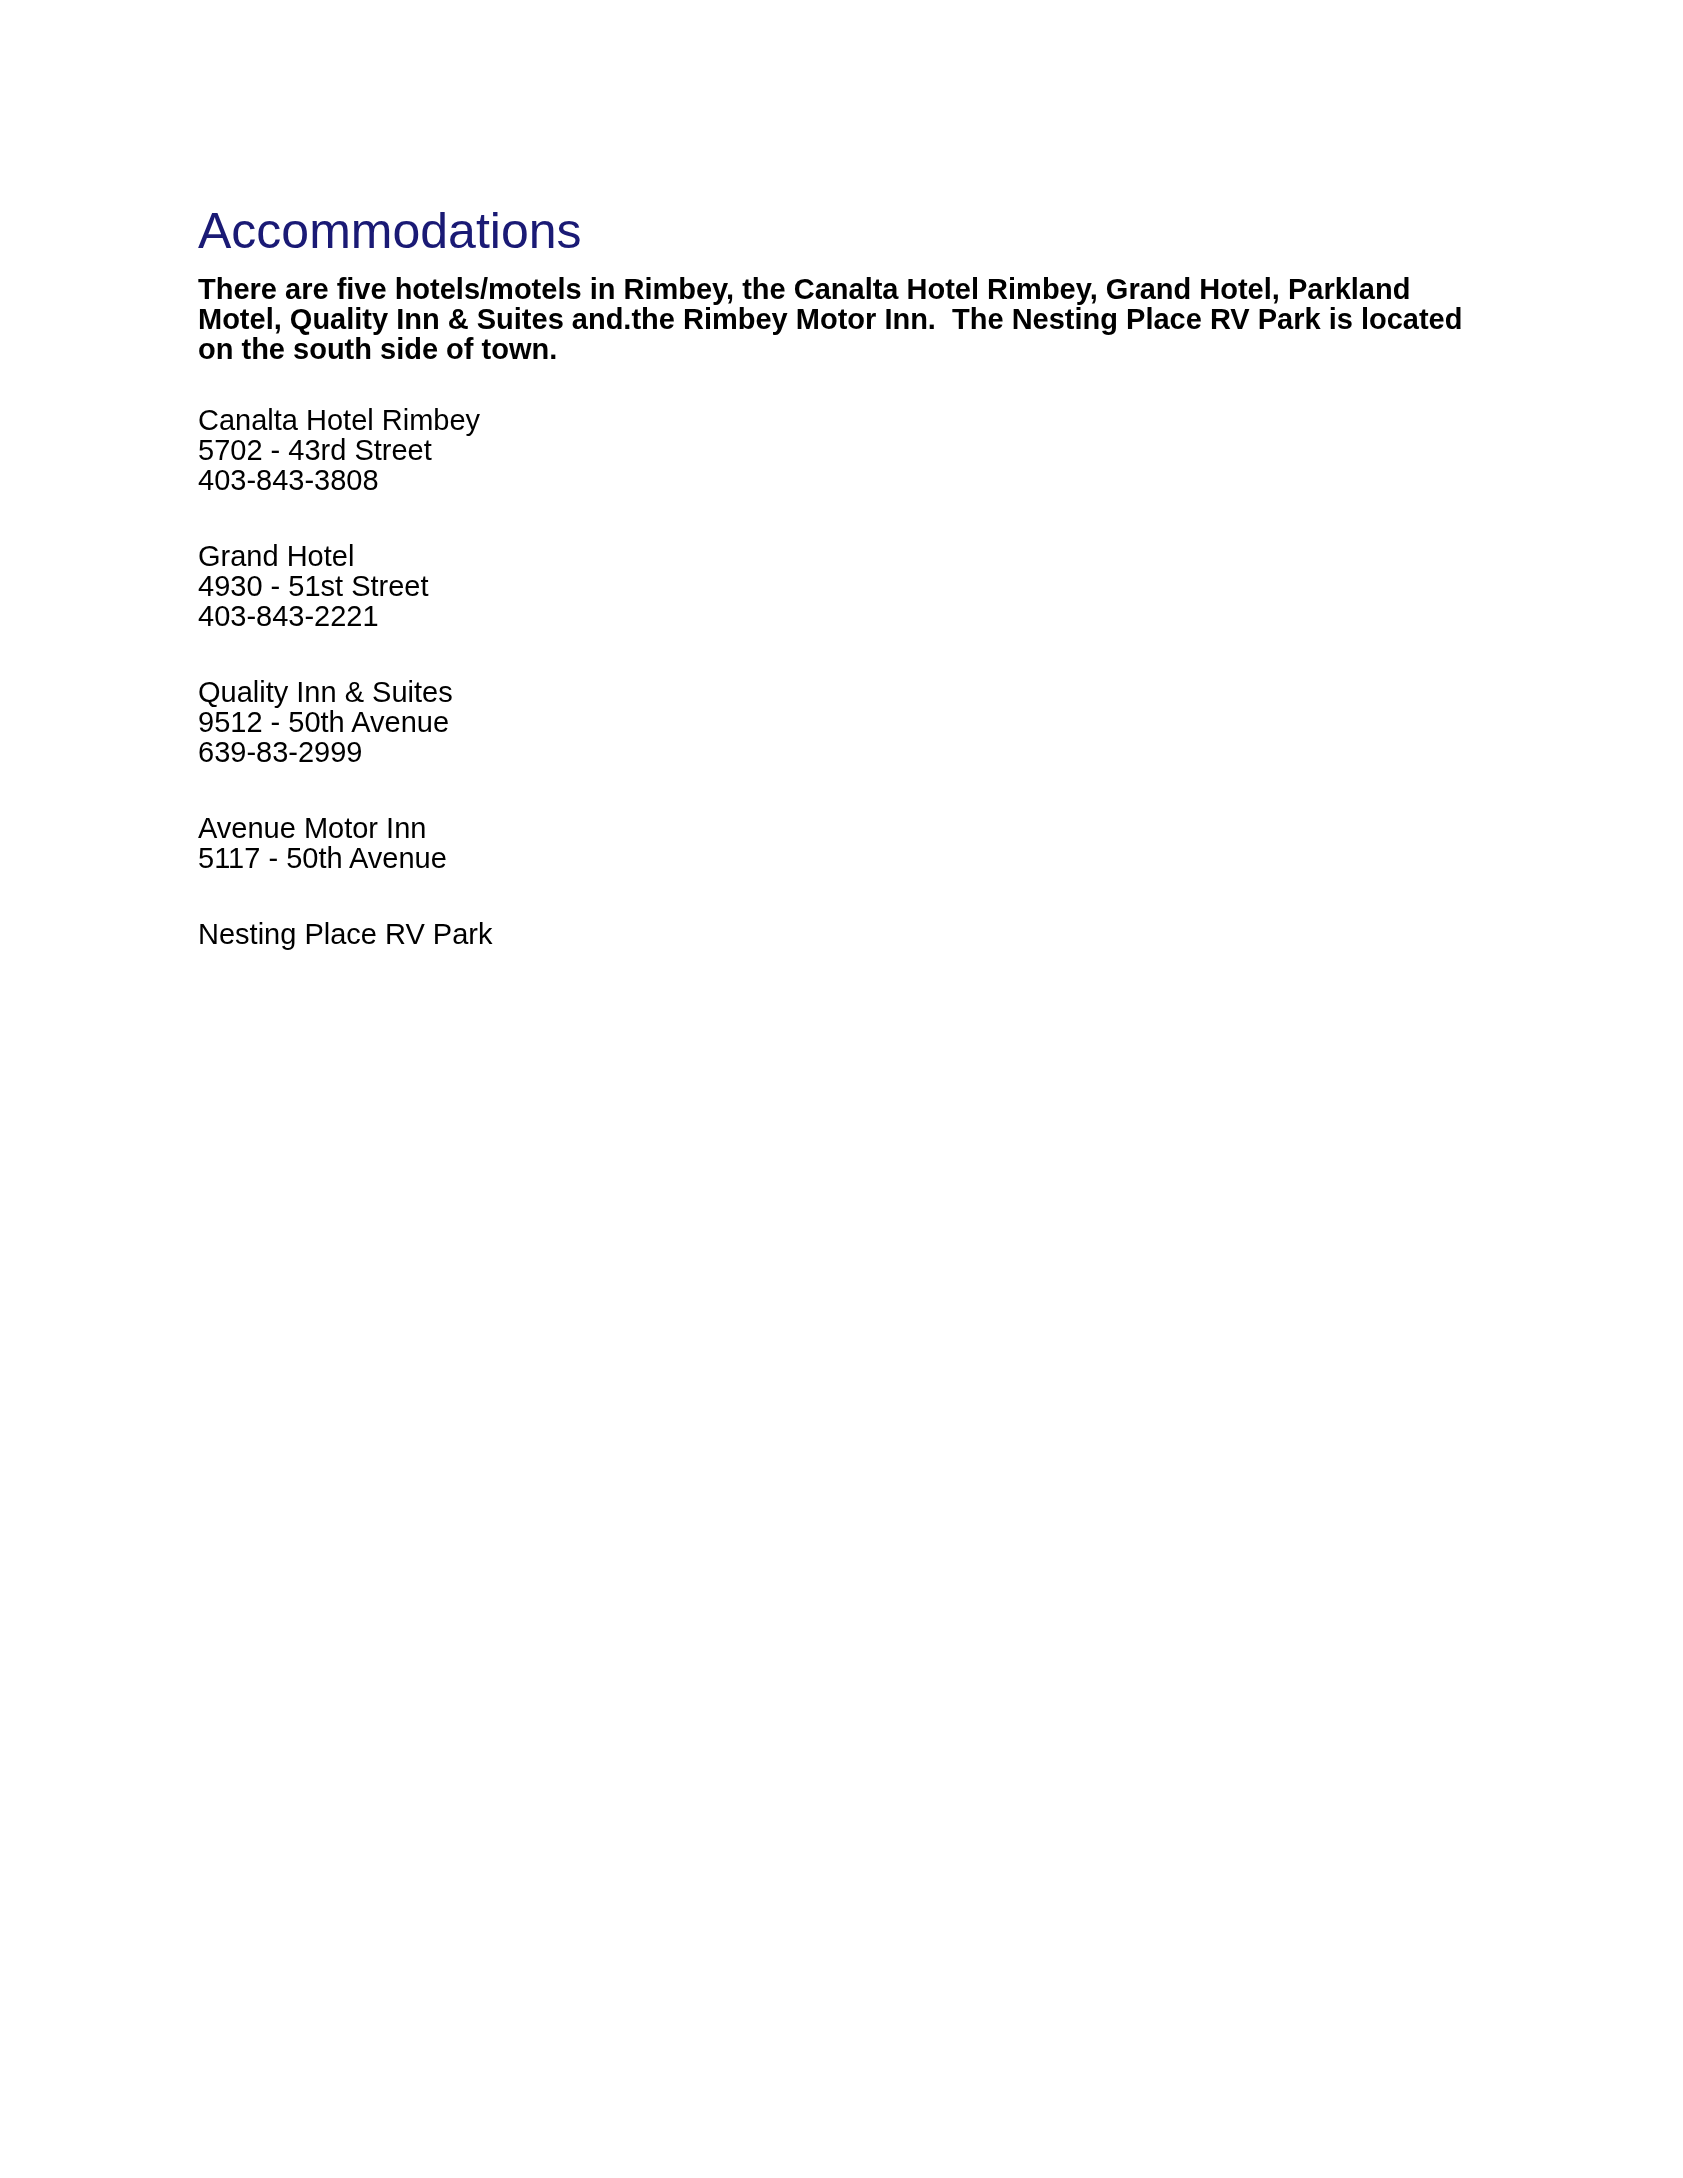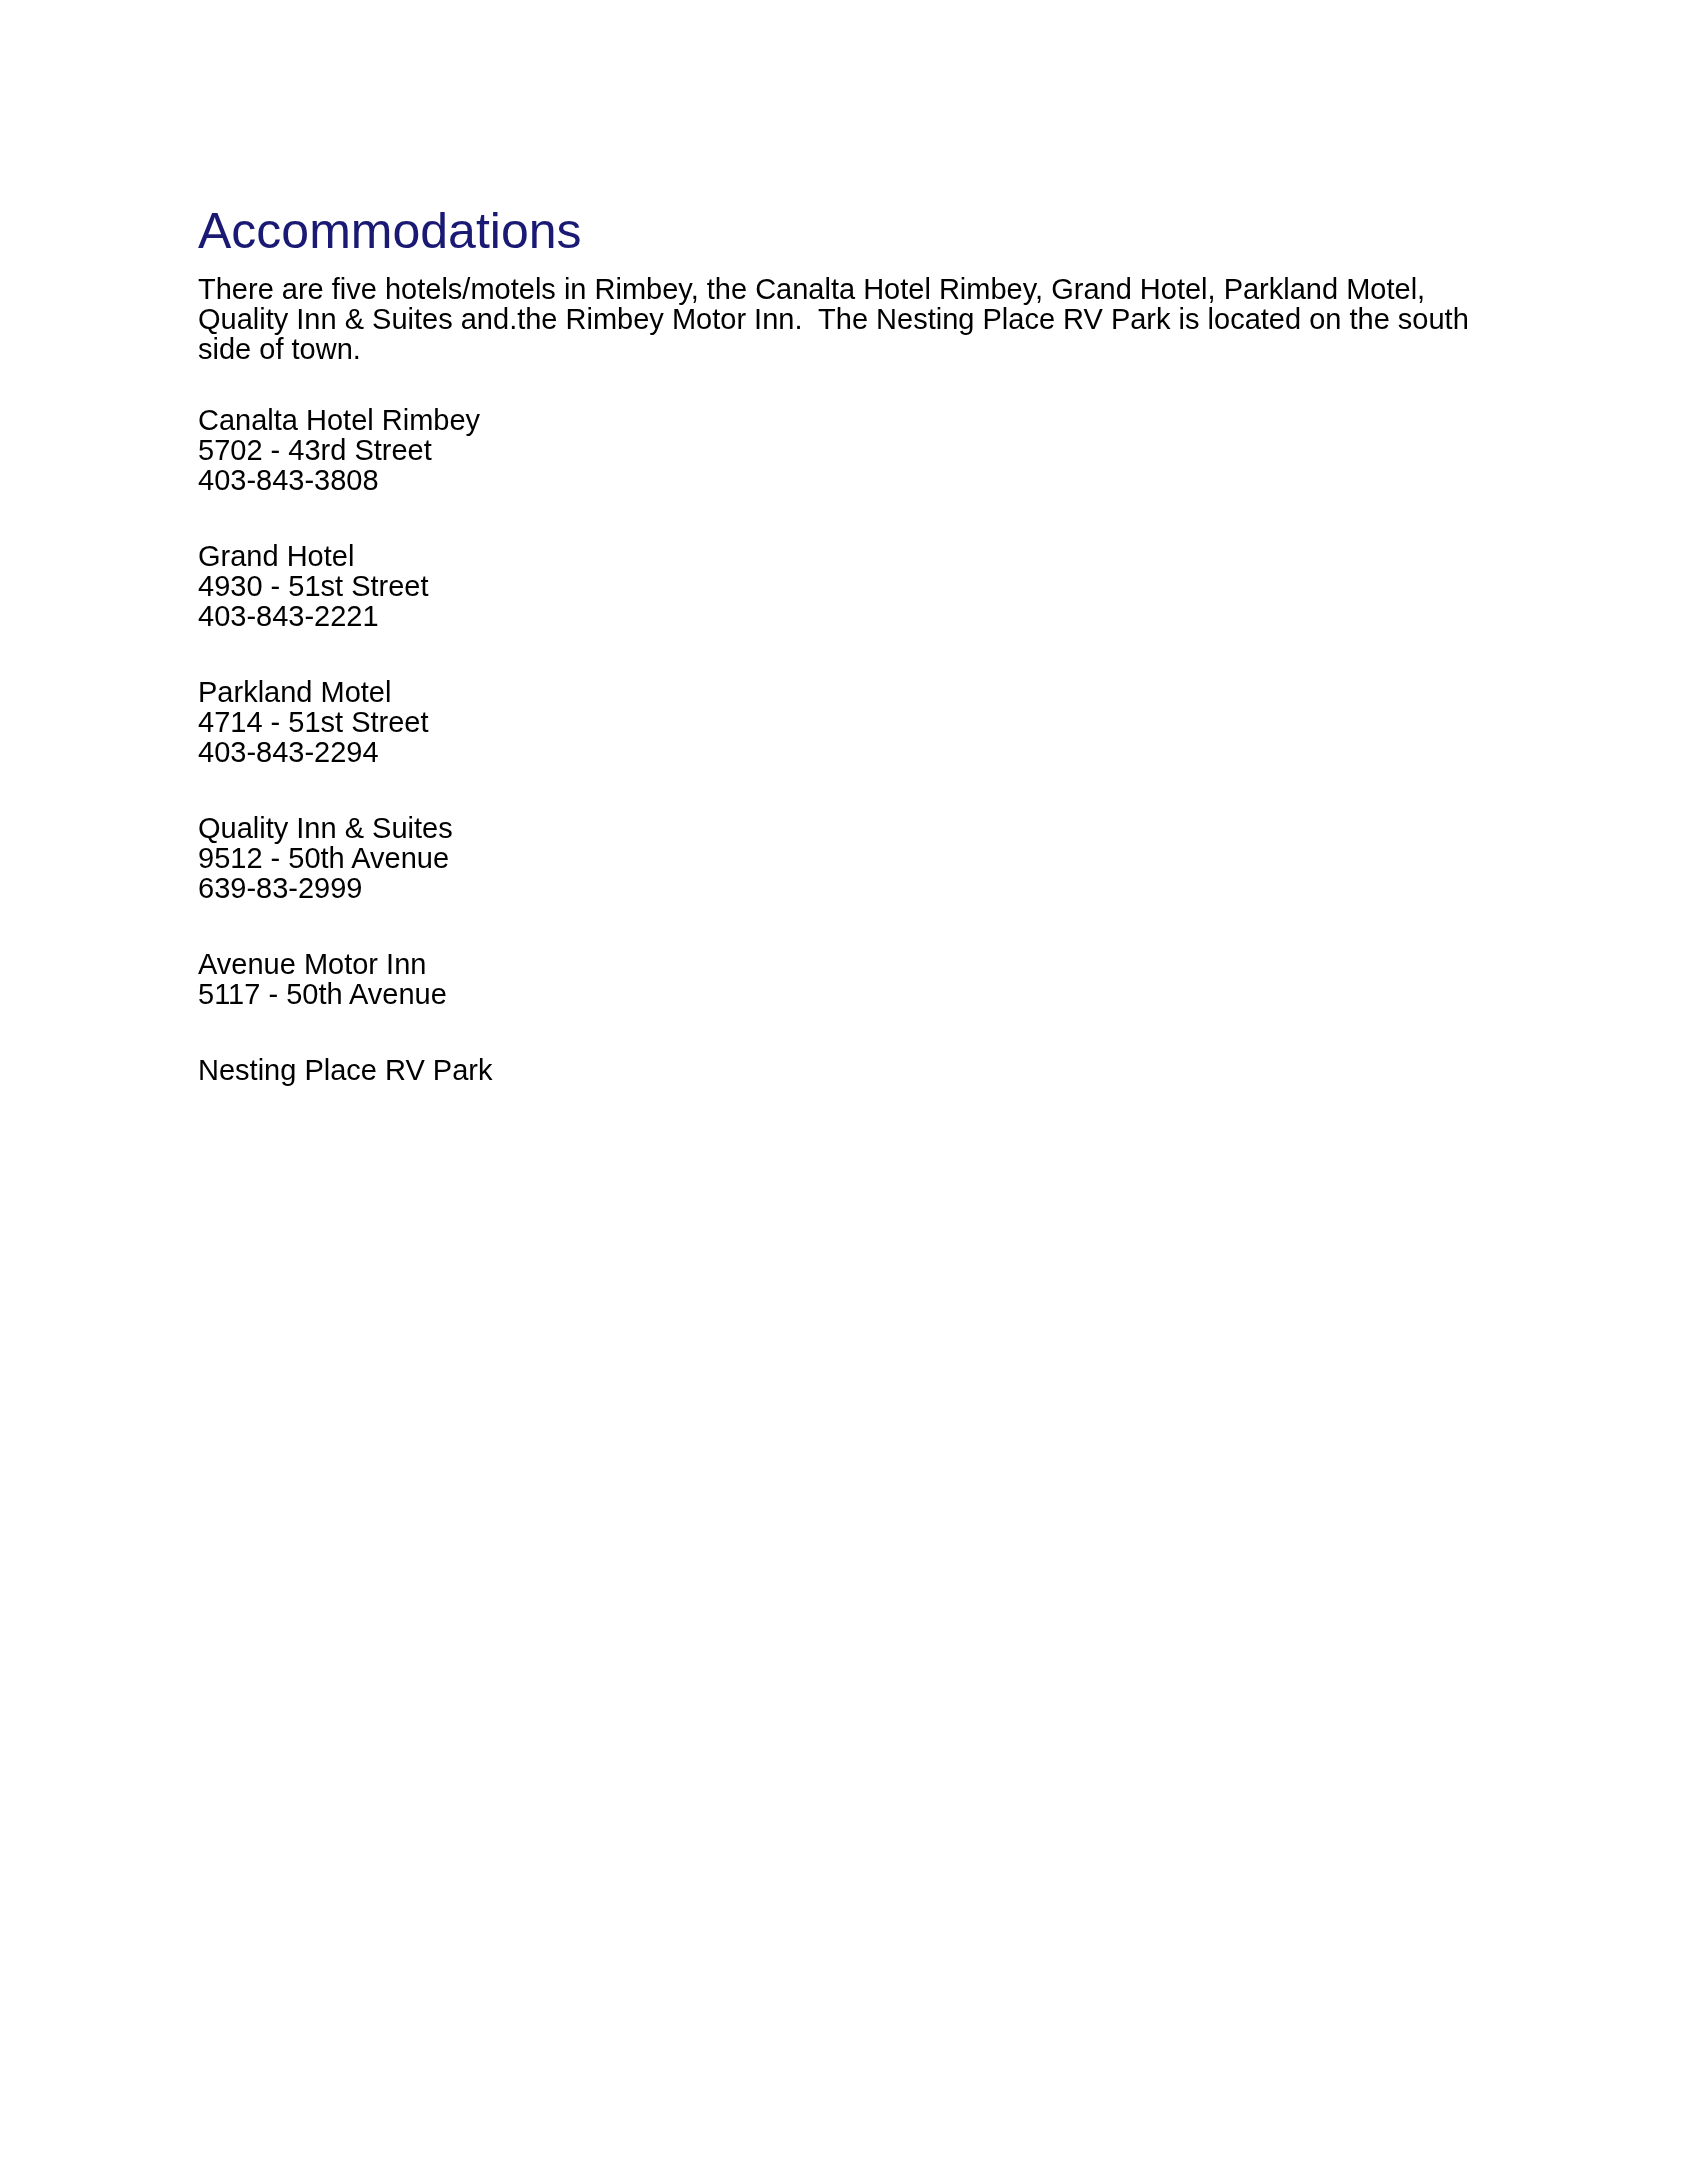--- a/index.html
+++ b/index.html
@@ -28,20 +28,21 @@
     font-weight: normal;
     color: #1a1a75;
     letter-spacing: 0px;
   }
   .intro {
     margin: 0 0 41px 0;
     max-width: 1307px;
     font-size: 29px;
     line-height: 30px;
     white-space: pre-wrap;
+    font-weight: bold;
   }
   .listing {
     margin: 0 0 46px 0;
     font-size: 29px;
     line-height: 30px;
   }
   .listing .name {
     font-weight: normal;
   }
   .listing .addr:empty {
@@ -62,25 +63,20 @@
     <div class="addr">5702 - 43rd Street</div>
     <div class="phone">403-843-3808</div>
   </div>
 
   <div class="listing">
     <div class="name">Grand Hotel</div>
     <div class="addr">4930 - 51st Street</div>
     <div class="phone">403-843-2221</div>
   </div>
 
-  <div class="listing">
-    <div class="name">Parkland Motel</div>
-    <div class="addr">4714 - 51st Street</div>
-    <div class="phone">403-843-2294</div>
-  </div>
 
   <div class="listing">
     <div class="name">Quality Inn &amp; Suites</div>
     <div class="addr">9512 - 50th Avenue</div>
     <div class="phone">639-83-2999</div>
   </div>
 
   <div class="listing">
     <div class="name">Avenue Motor Inn</div>
     <div class="addr">5117 - 50th Avenue</div>

